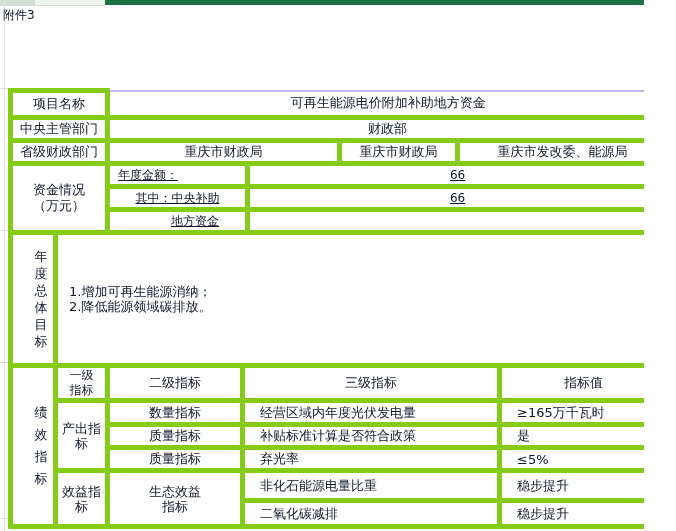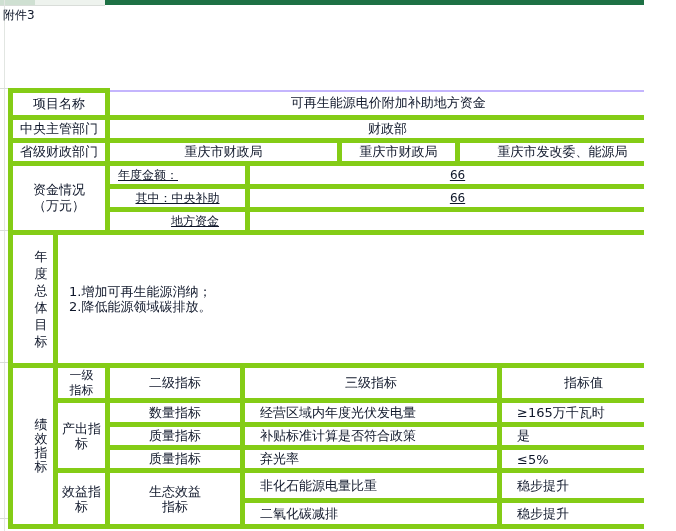--- a/index.html
+++ b/index.html
@@ -31,21 +31,21 @@
        vertical-align:middle; padding:0; }
   td.small { font-size:12px;text-decoration:underline; }
   .al  { text-align:left; padding-left:15px; }
   .indent { text-align:left; padding-left:8px; }
   .ar  { text-align:right; padding-right:26px;margin-top:30px; }
   .pre { white-space:pre-line; line-height:16px; }
   .goal { text-align:left; padding-left:11px; white-space:pre-line; line-height:15px; font-size:13px; }
 
   .vspan { display:inline-block; width:1em; word-break:break-all; text-align:center;margin-left:16px; }
   .lh17 .vspan { line-height:17px; }
-  .lh22 .vspan { line-height:14px;font-family:Liberation Serif, serif; }
+  .lh22 .vspan { line-height:22px;font-family:Liberation Serif, serif; }
   .wrapspan { display:inline-block; word-break:break-all; line-height:15px; text-align:center; }
   .w2 { width:2em; } .w3 { width:3em; } .w4 { width:4em; }
 
   td.sel { border:2px solid #c4b5fd; position:relative;margin-top:17px; }
   .fill-handle { position:absolute; right:-4px; bottom:-4px; width:7px; height:7px;
                  background:#217346; border:1px solid #ffffff; box-sizing:content-box; }
 </style>
 </head>
 <body>
 

